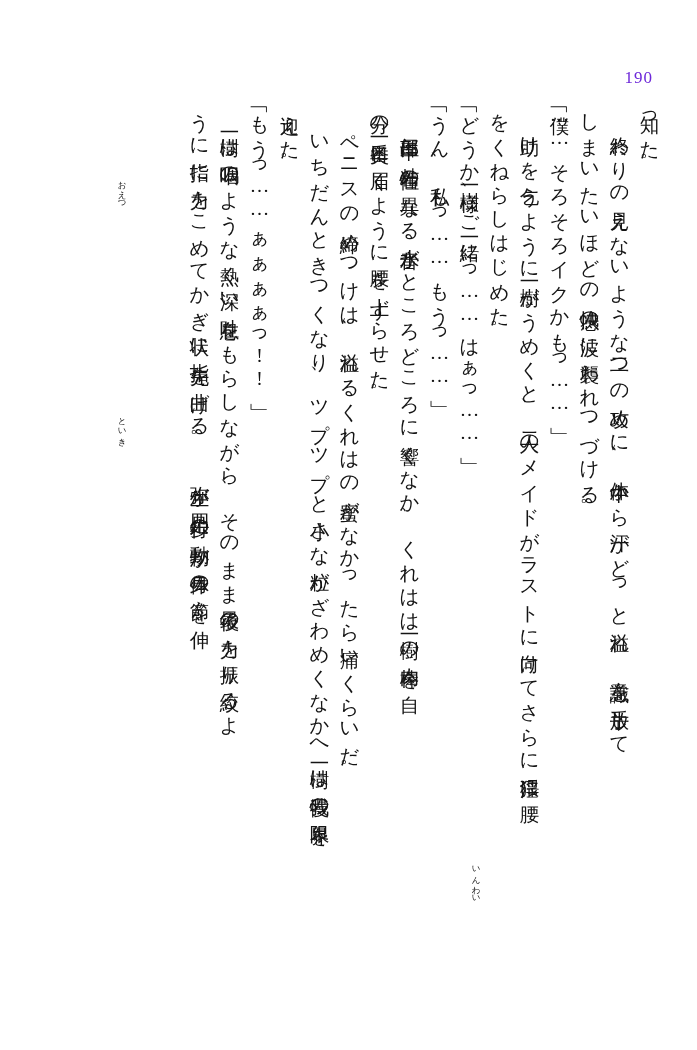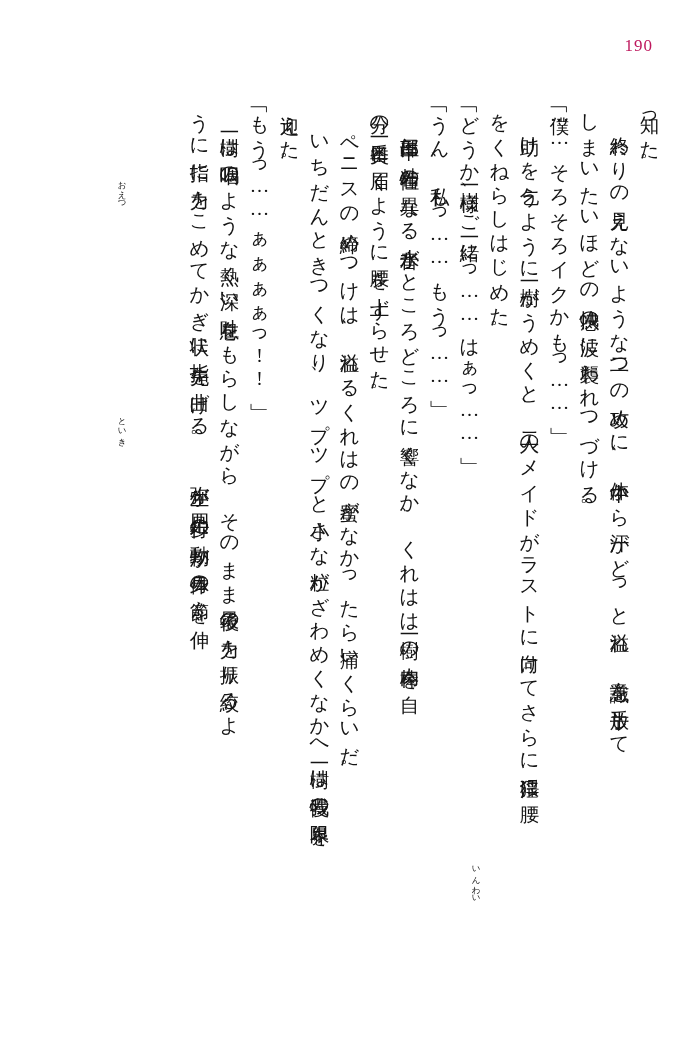--- a/index.html
+++ b/index.html
@@ -13,25 +13,25 @@
   }
   .page {
     position: relative;
     width: 697px;
     height: 1050px;
     background: #ffffff;
     overflow: hidden;
   }
   .page-number {
     position: absolute;
-    top: 36px;
+    top: 68px;
     right: 44px;
     font-size: 17px;
     letter-spacing: 1px;
-    color: #be185d;
+    color: #6d28d9;
     font-family: "Liberation Serif", "DejaVu Serif", serif;
   }
   .text-block {
     position: absolute;
     top: 100px;
     right: 38px;
     bottom: 40px;
     left: 40px;
     display: flex;
     flex-direction: row-reverse;

